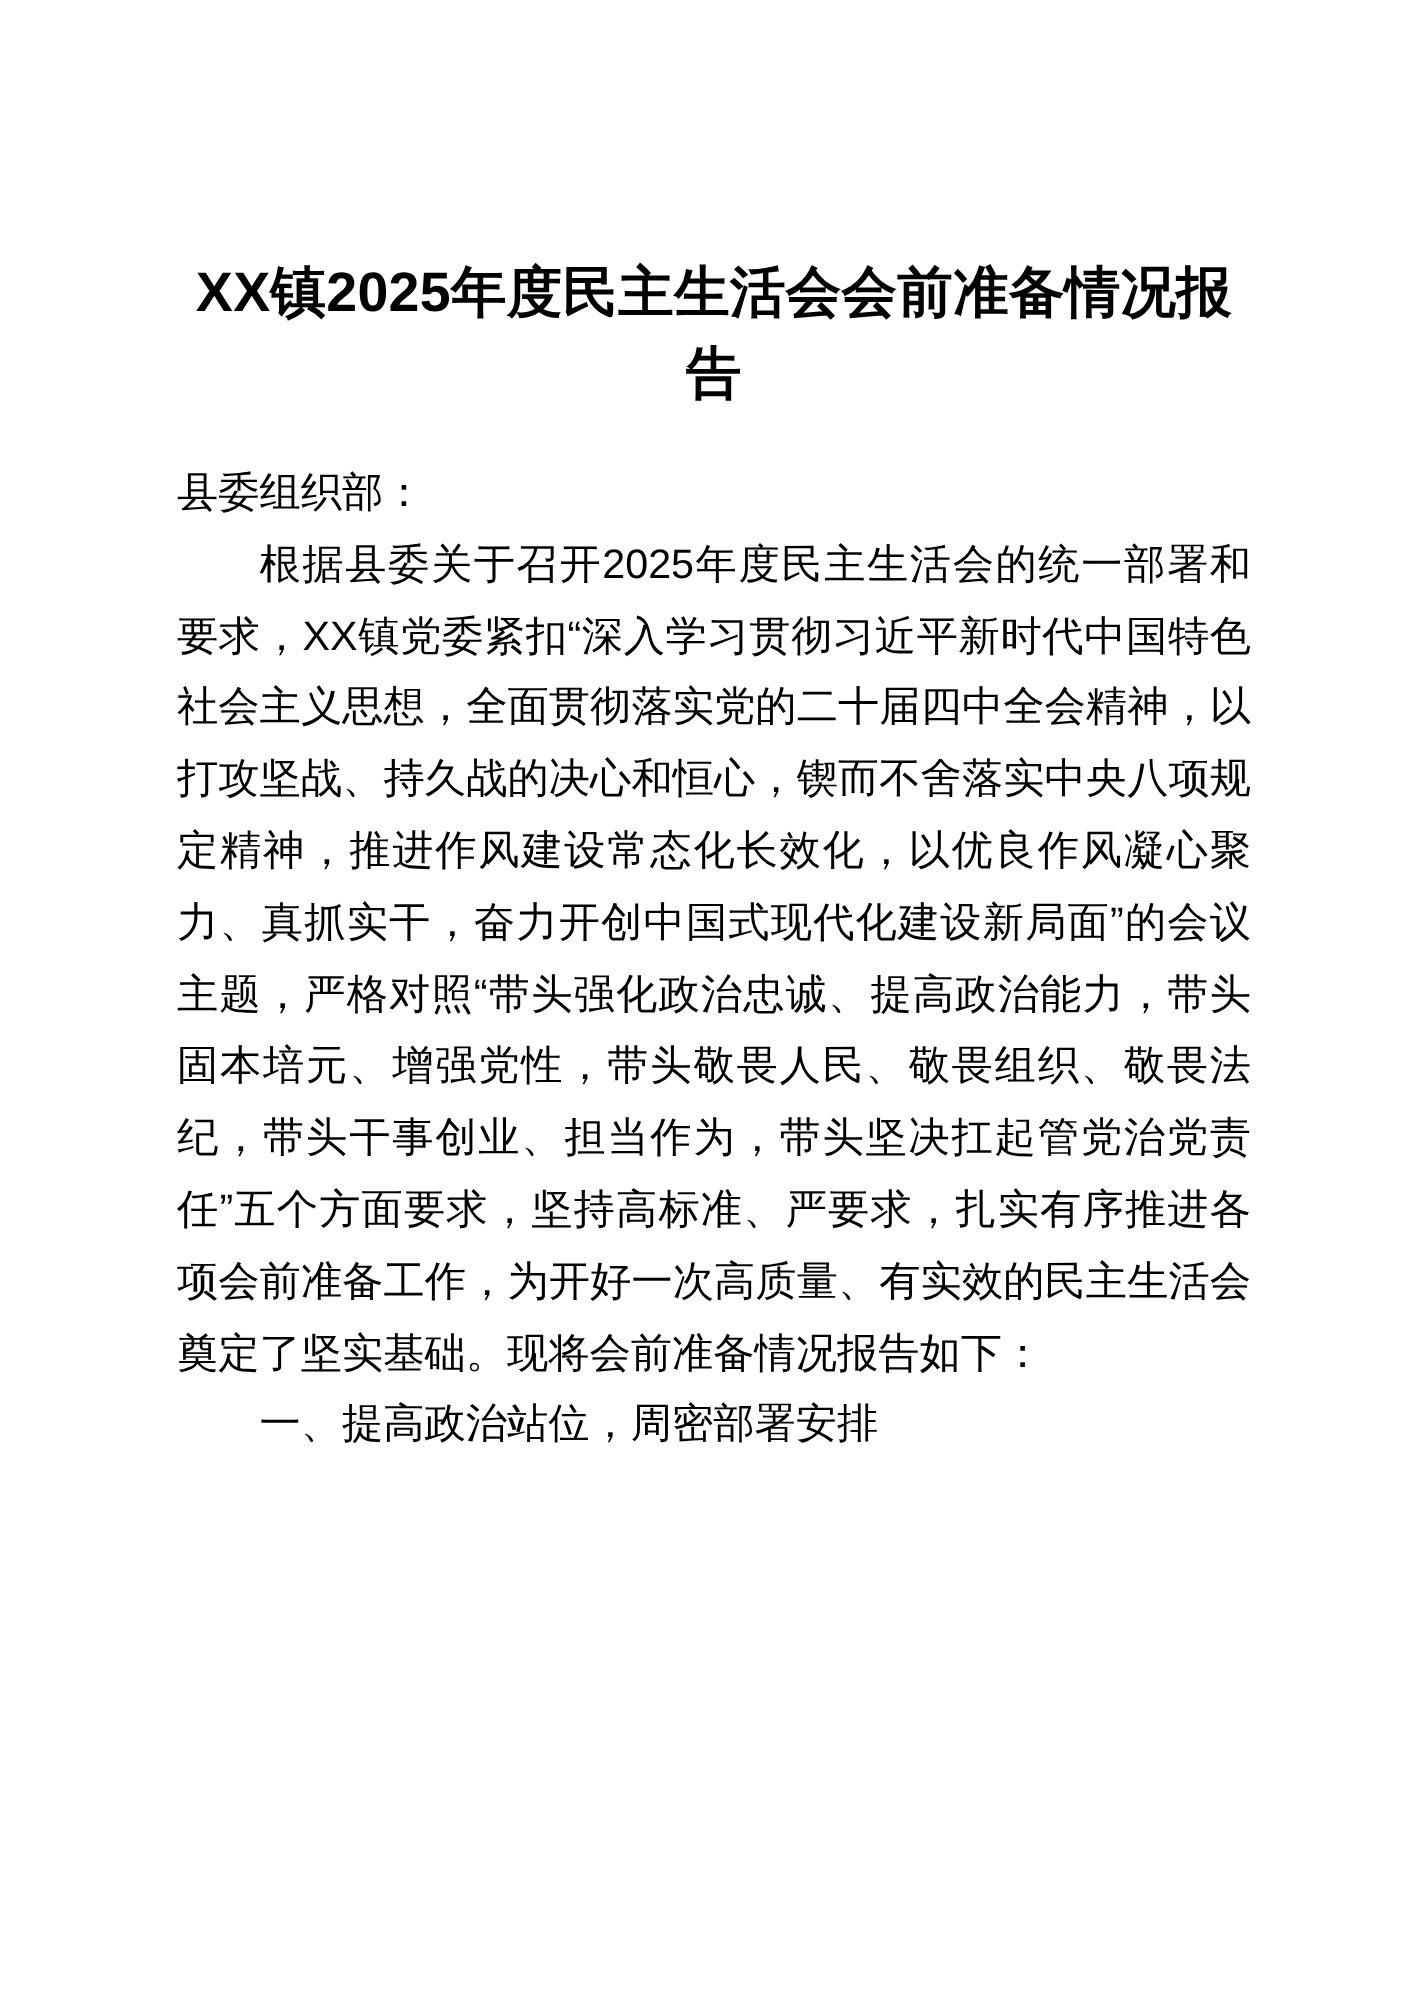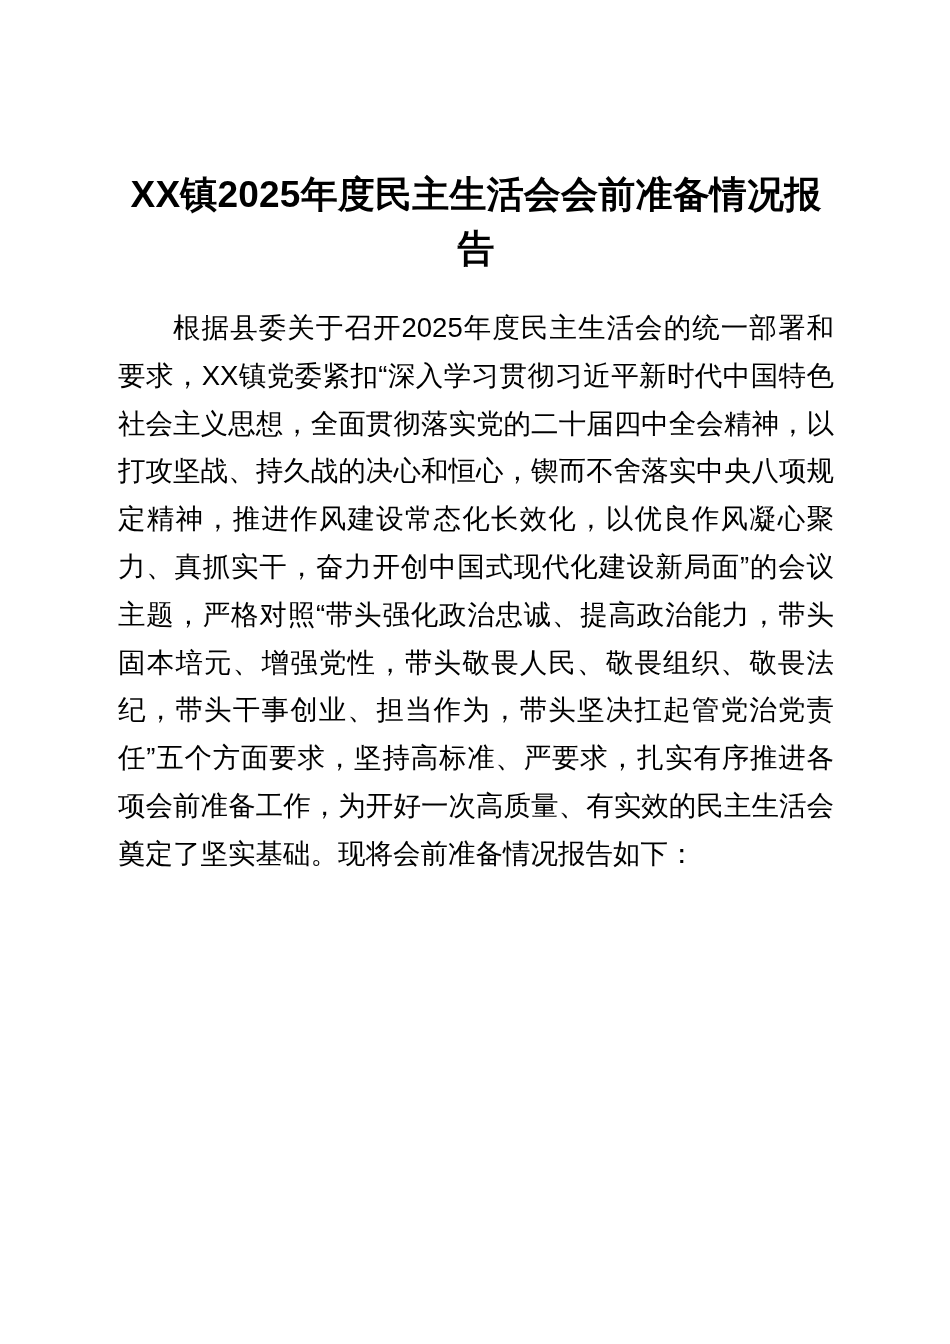--- a/index.html
+++ b/index.html
@@ -80,20 +80,22 @@
 
 <div class="page">
   <div class="content">
 
     <h1 class="doc-title">
       <span>XX镇2025年度民主生活会会前准备情况报告</span>
     </h1>
 
     <div class="body-block">
 
+      <p class="para salutation"><span>县委组织部：</span></p>
 
       <p class="para indent">根据县委关于召开2025年度民主生活会的统一部署和要求，XX镇党委紧扣“深入学习贯彻习近平新时代中国特色社会主义思想，全面贯彻落实党的二十届四中全会精神，以打攻坚战、持久战的决心和恒心，锲而不舍落实中央八项规定精神，推进作风建设常态化长效化，以优良作风凝心聚力、真抓实干，奋力开创中国式现代化建设新局面”的会议主题，严格对照“带头强化政治忠诚、提高政治能力，带头固本培元、增强党性，带头敬畏人民、敬畏组织、敬畏法纪，带头干事创业、担当作为，带头坚决扛起管党治党责任”五个方面要求，坚持高标准、严要求，扎实有序推进各项会前准备工作，为开好一次高质量、有实效的民主生活会奠定了坚实基础。现将会前准备情况报告如下：</p>
 
+      <p class="para heading-num">一、提高政治站位，周密部署安排</p>
 
 
     </div>
   </div>
 </div>
 
 </body></html>

